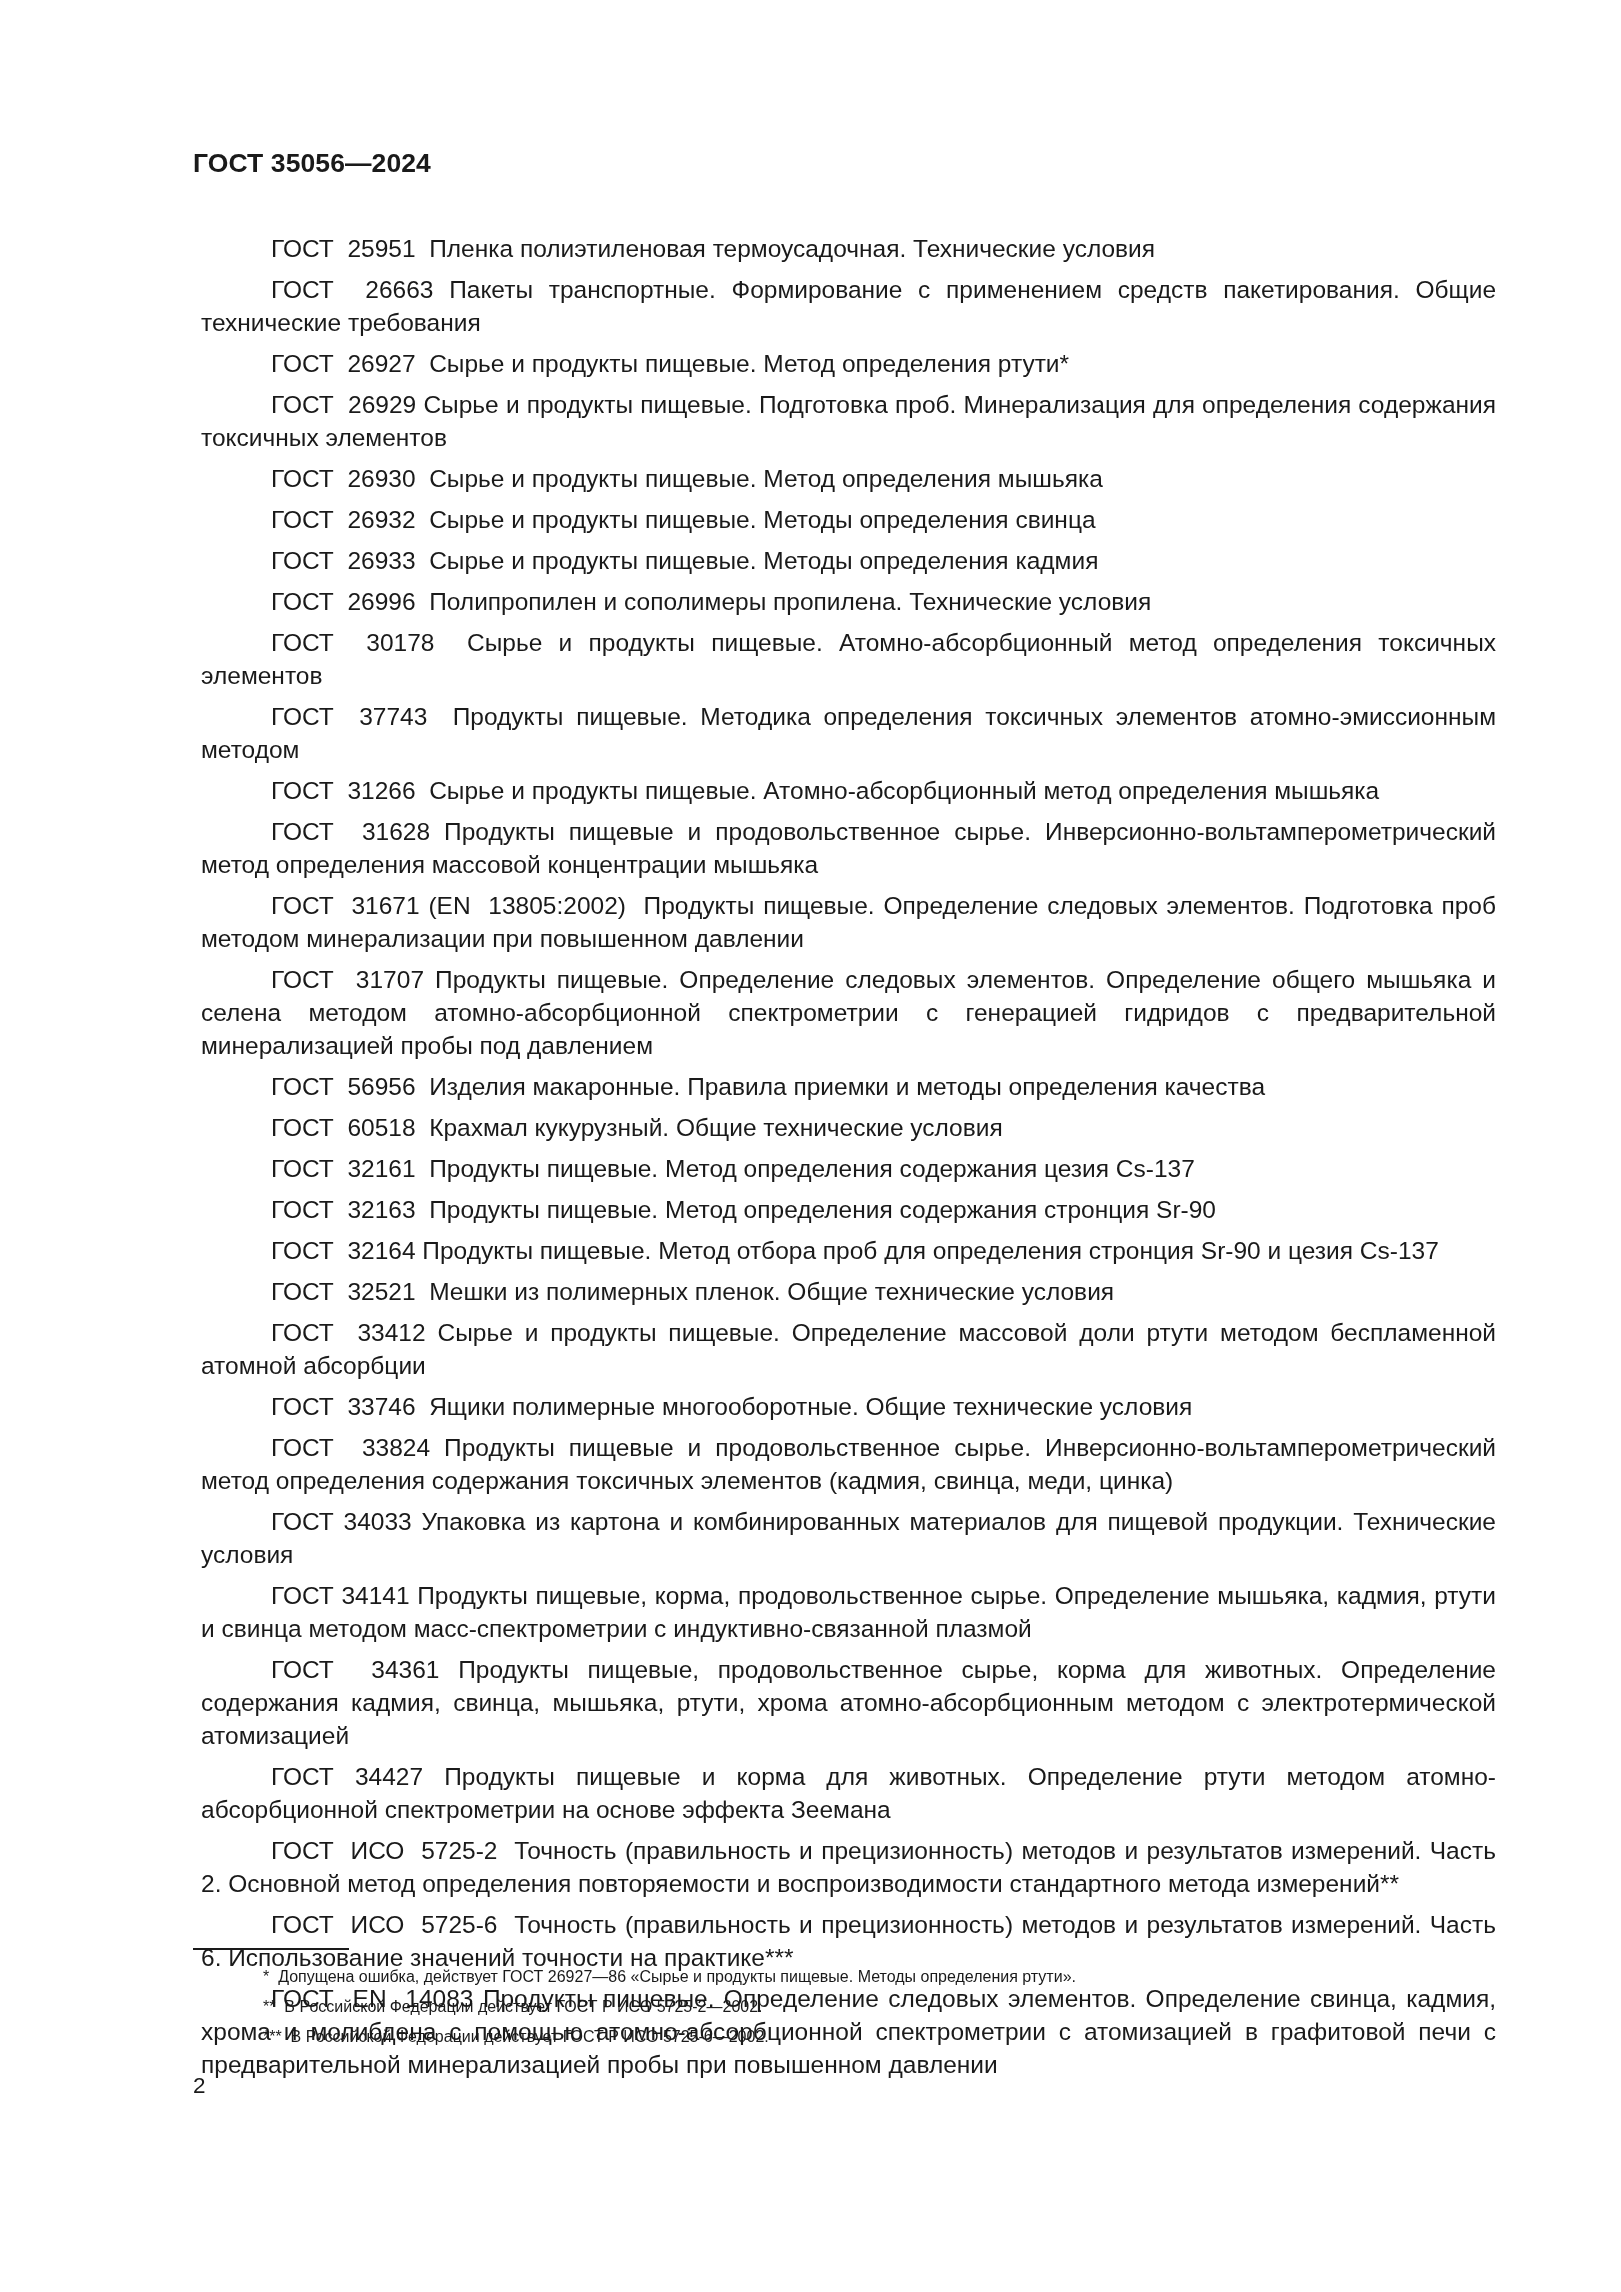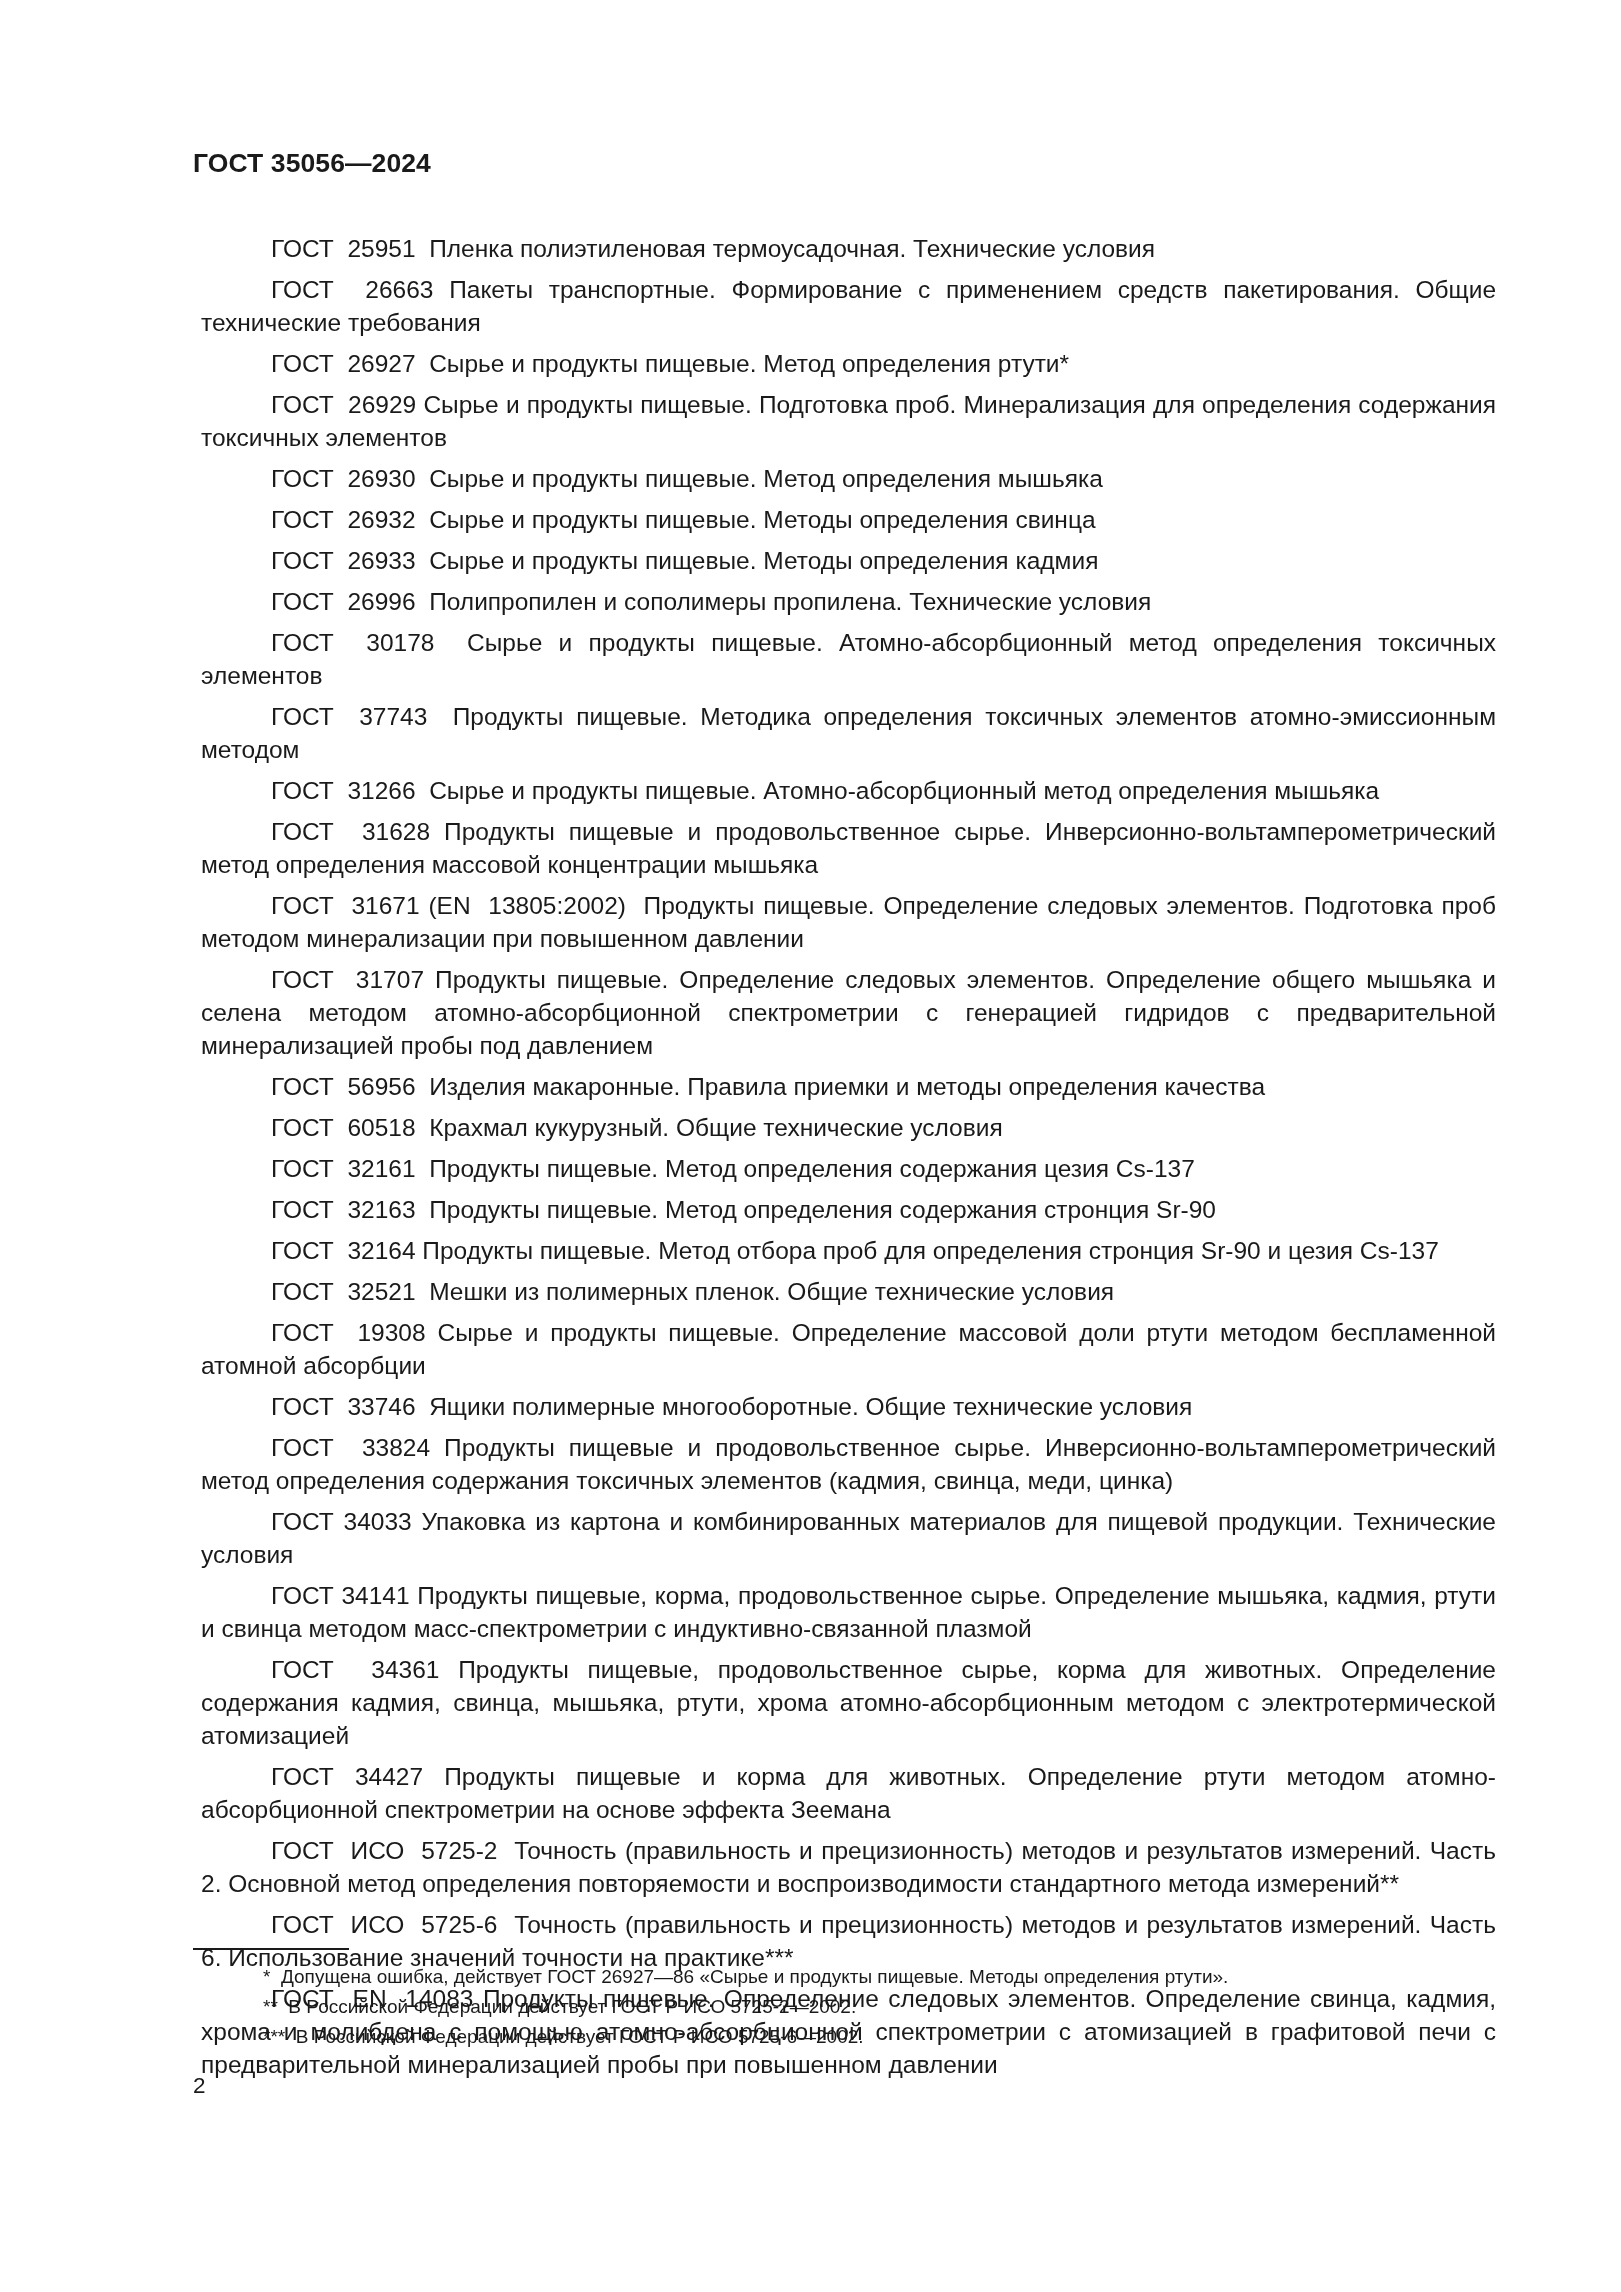--- a/index.html
+++ b/index.html
@@ -3,21 +3,21 @@
 <meta charset="utf-8">
 <style>
   html, body { margin: 0; padding: 0; background: #ffffff; }
   body { width: 1621px; height: 2293px; position: relative; overflow: hidden; color: #1a1a1a; font-family: "Liberation Sans", sans-serif; }
   .page { position: absolute; left: 0; top: 0; width: 1621px; height: 2293px; background: #ffffff; }
   .doc-title { position: absolute; left: 193px; top: 147px; font-size: 26.5px; font-weight: bold; line-height: 33px; letter-spacing: 0.1px; white-space: nowrap; }
   .refs { position: absolute; left: 193px; top: 224px; width: 1311px; font-size: 24.5px; line-height: 33px; }
   .ref { margin: 8px; text-indent: 70px; text-align: justify; }
   .ref .code { white-space: pre; }
   .fn-rule { position: absolute; left: 193px; top: 1948px; width: 156px; height: 0; border-top: 2px solid #1a1a1a; }
-  .footnotes { position: absolute; left: 193px; top: 1962px; width: 1311px; font-size: 19px; line-height: 30px; }
+  .footnotes { position: absolute; left: 193px; top: 1962px; width: 1311px; font-size: 16px; line-height: 30px; }
   .fn { margin: 0; text-indent: 70px; white-space: nowrap; }
   .fn .mark { white-space: pre; }
   .page-number { position: absolute; left: 193px; top: 2072px; font-size: 22.5px; line-height: 27.4px; }
 </style>
 </head>
 <body>
 
 <div class="page">
   <div class="doc-title">ГОСТ 35056—2024</div>
 
@@ -35,21 +35,21 @@
     <p class="ref"><span class="code">ГОСТ  31266  </span><span>Сырье и продукты пищевые. Атомно-абсорбционный метод определения мышьяка</span></p>
     <p class="ref"><span class="code">ГОСТ  31628 </span><span>Продукты пищевые и продовольственное сырье. Инверсионно-вольтамперометри­ческий метод определения массовой концентрации мышьяка</span></p>
     <p class="ref"><span class="code">ГОСТ  31671 (EN  13805:2002)  </span><span>Продукты пищевые. Определение следовых элементов. Подготов­ка проб методом минерализации при повышенном давлении</span></p>
     <p class="ref"><span class="code">ГОСТ  31707 </span><span>Продукты пищевые. Определение следовых элементов. Определение общего мышьяка и селена методом атомно-абсорбционной спектрометрии с генерацией гидридов с предвари­тельной минерализацией пробы под давлением</span></p>
     <p class="ref"><span class="code">ГОСТ  56956  </span><span>Изделия макаронные. Правила приемки и методы определения качества</span></p>
     <p class="ref"><span class="code">ГОСТ  60518  </span><span>Крахмал кукурузный. Общие технические условия</span></p>
     <p class="ref"><span class="code">ГОСТ  32161  </span><span>Продукты пищевые. Метод определения содержания цезия Cs-137</span></p>
     <p class="ref"><span class="code">ГОСТ  32163  </span><span>Продукты пищевые. Метод определения содержания стронция Sr-90</span></p>
     <p class="ref"><span class="code">ГОСТ  32164 </span><span>Продукты пищевые. Метод отбора проб для определения стронция Sr-90 и цезия Cs-137</span></p>
     <p class="ref"><span class="code">ГОСТ  32521  </span><span>Мешки из полимерных пленок. Общие технические условия</span></p>
-    <p class="ref"><span class="code">ГОСТ  19308 </span><span>Сырье и продукты пищевые. Определение массовой доли ртути методом бесплa­менной атомной абсорбции</span></p>
+    <p class="ref"><span class="code">ГОСТ  33412 </span><span>Сырье и продукты пищевые. Определение массовой доли ртути методом бесплa­менной атомной абсорбции</span></p>
     <p class="ref"><span class="code">ГОСТ  33746  </span><span>Ящики полимерные многооборотные. Общие технические условия</span></p>
     <p class="ref"><span class="code">ГОСТ  33824 </span><span>Продукты пищевые и продовольственное сырье. Инверсионно-вольтамперометри­ческий метод определения содержания токсичных элементов (кадмия, свинца, меди, цинка)</span></p>
     <p class="ref"><span class="code">ГОСТ 34033 </span><span>Упаковка из картона и комбинированных материалов для пищевой продукции. Технические условия</span></p>
     <p class="ref"><span class="code">ГОСТ 34141 </span><span>Продукты пищевые, корма, продовольственное сырье. Определение мышьяка, кадмия, ртути и свинца методом масс-спектрометрии с индуктивно-связанной плазмой</span></p>
     <p class="ref"><span class="code">ГОСТ  34361 </span><span>Продукты пищевые, продовольственное сырье, корма для животных. Определение содержания кадмия, свинца, мышьяка, ртути, хрома атомно-абсорбционным методом с электротерми­ческой атомизацией</span></p>
     <p class="ref"><span class="code">ГОСТ 34427 </span><span>Продукты пищевые и корма для животных. Определение ртути методом атомно-абсорбционной спектрометрии на основе эффекта Зеемана</span></p>
     <p class="ref"><span class="code">ГОСТ  ИСО  5725-2  </span><span>Точность (правильность и прецизионность) методов и результатов измерений. Часть 2. Основной метод определения повторяемости и воспроизводимости стандартного метода измерений**</span></p>
     <p class="ref"><span class="code">ГОСТ  ИСО  5725-6  </span><span>Точность (правильность и прецизионность) методов и результатов измерений. Часть  6. Использование значений точности на практике***</span></p>
     <p class="ref"><span class="code">ГОСТ  EN  14083 </span><span>Продукты пищевые. Определение следовых элементов. Определение свинца, кадмия, хрома и молибдена с помощью атомно-абсорбционной спектрометрии с атомизацией в графи­товой печи с предварительной минерализацией пробы при повышенном давлении</span></p>
   </div>

